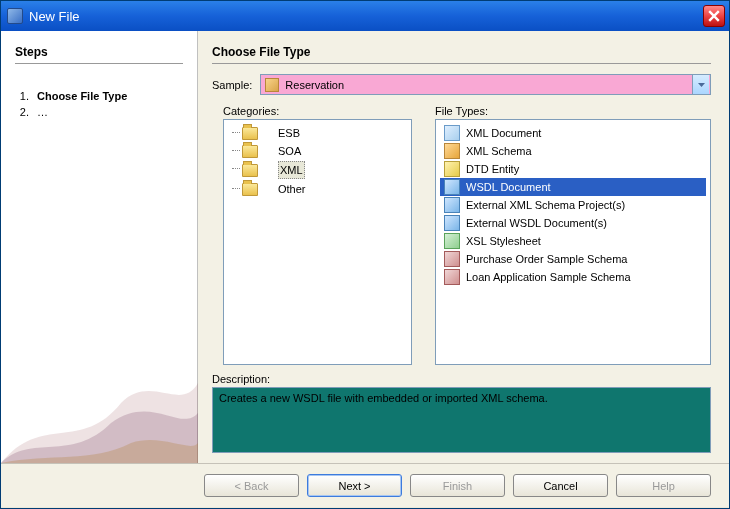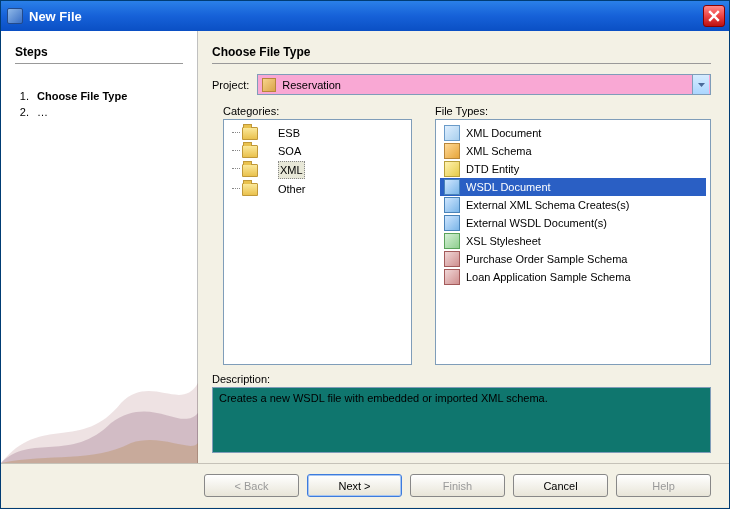--- a/index.html
+++ b/index.html
@@ -12,21 +12,21 @@
   overflow: hidden;
   border: 1px solid #003c74;
 }
 .titlebar {
   height: 30px;
   background: linear-gradient(to bottom, #2a80e8 0%, #1661d8 50%, #0a4fc4 100%);
   display: flex;
   align-items: center;
   padding: 0 4px 0 6px;
   color: white;
-  font-weight: bold;
+  font-weight: normal;
   font-size: 13px;
 }
 .titlebar .app-icon {
   width: 16px; height: 16px;
   background: linear-gradient(135deg,#8fb8e8,#3a6fc4);
   border:1px solid #234a8a;
   border-radius:2px;
   margin-right: 6px;
 }
 .titlebar .title-text { flex:1; }
@@ -246,21 +246,21 @@
     <svg class="side-decor" viewBox="0 0 197 110" preserveAspectRatio="none">
       <path d="M0,110 C40,60 80,100 120,50 C150,20 180,60 197,30 L197,110 Z" fill="rgba(140,60,70,0.15)"></path>
       <path d="M0,110 C30,80 70,110 110,70 C150,40 180,80 197,60 L197,110 Z" fill="rgba(100,40,80,0.2)"></path>
       <path d="M0,110 C50,100 90,110 130,90 C160,80 190,100 197,90 L197,110 Z" fill="rgba(180,130,60,0.3)"></path>
     </svg>
   </div>
 
   <div class="main-panel">
     <h3>Choose File Type</h3>
     <div class="proj-row">
-      <label>Project:</label>
+      <label>Sample:</label>
       <div class="proj-select">
         <div class="sel-icon"></div>
         <span>Reservation</span>
         <div class="arrow">
           <svg width="7" height="4" viewBox="0 0 7 4">
               <path d="M0 0 L3.5 4 L7 0 Z" fill="#4a6a99"></path>
             </svg>
         </div>
       </div>
     </div>
@@ -301,21 +301,21 @@
             <div class="ft-item">
               <div class="ft-icon dtd"></div>
               <span>DTD Entity</span>
             </div>
             <div class="ft-item selected">
               <div class="ft-icon wsdl"></div>
               <span>WSDL Document</span>
             </div>
             <div class="ft-item">
               <div class="ft-icon wsdl"></div>
-              <span>External XML Schema Creates(s)</span>
+              <span>External XML Schema Project(s)</span>
             </div>
             <div class="ft-item">
               <div class="ft-icon wsdl"></div>
               <span>External WSDL Document(s)</span>
             </div>
             <div class="ft-item">
               <div class="ft-icon xsl"></div>
               <span>XSL Stylesheet</span>
             </div>
             <div class="ft-item">

